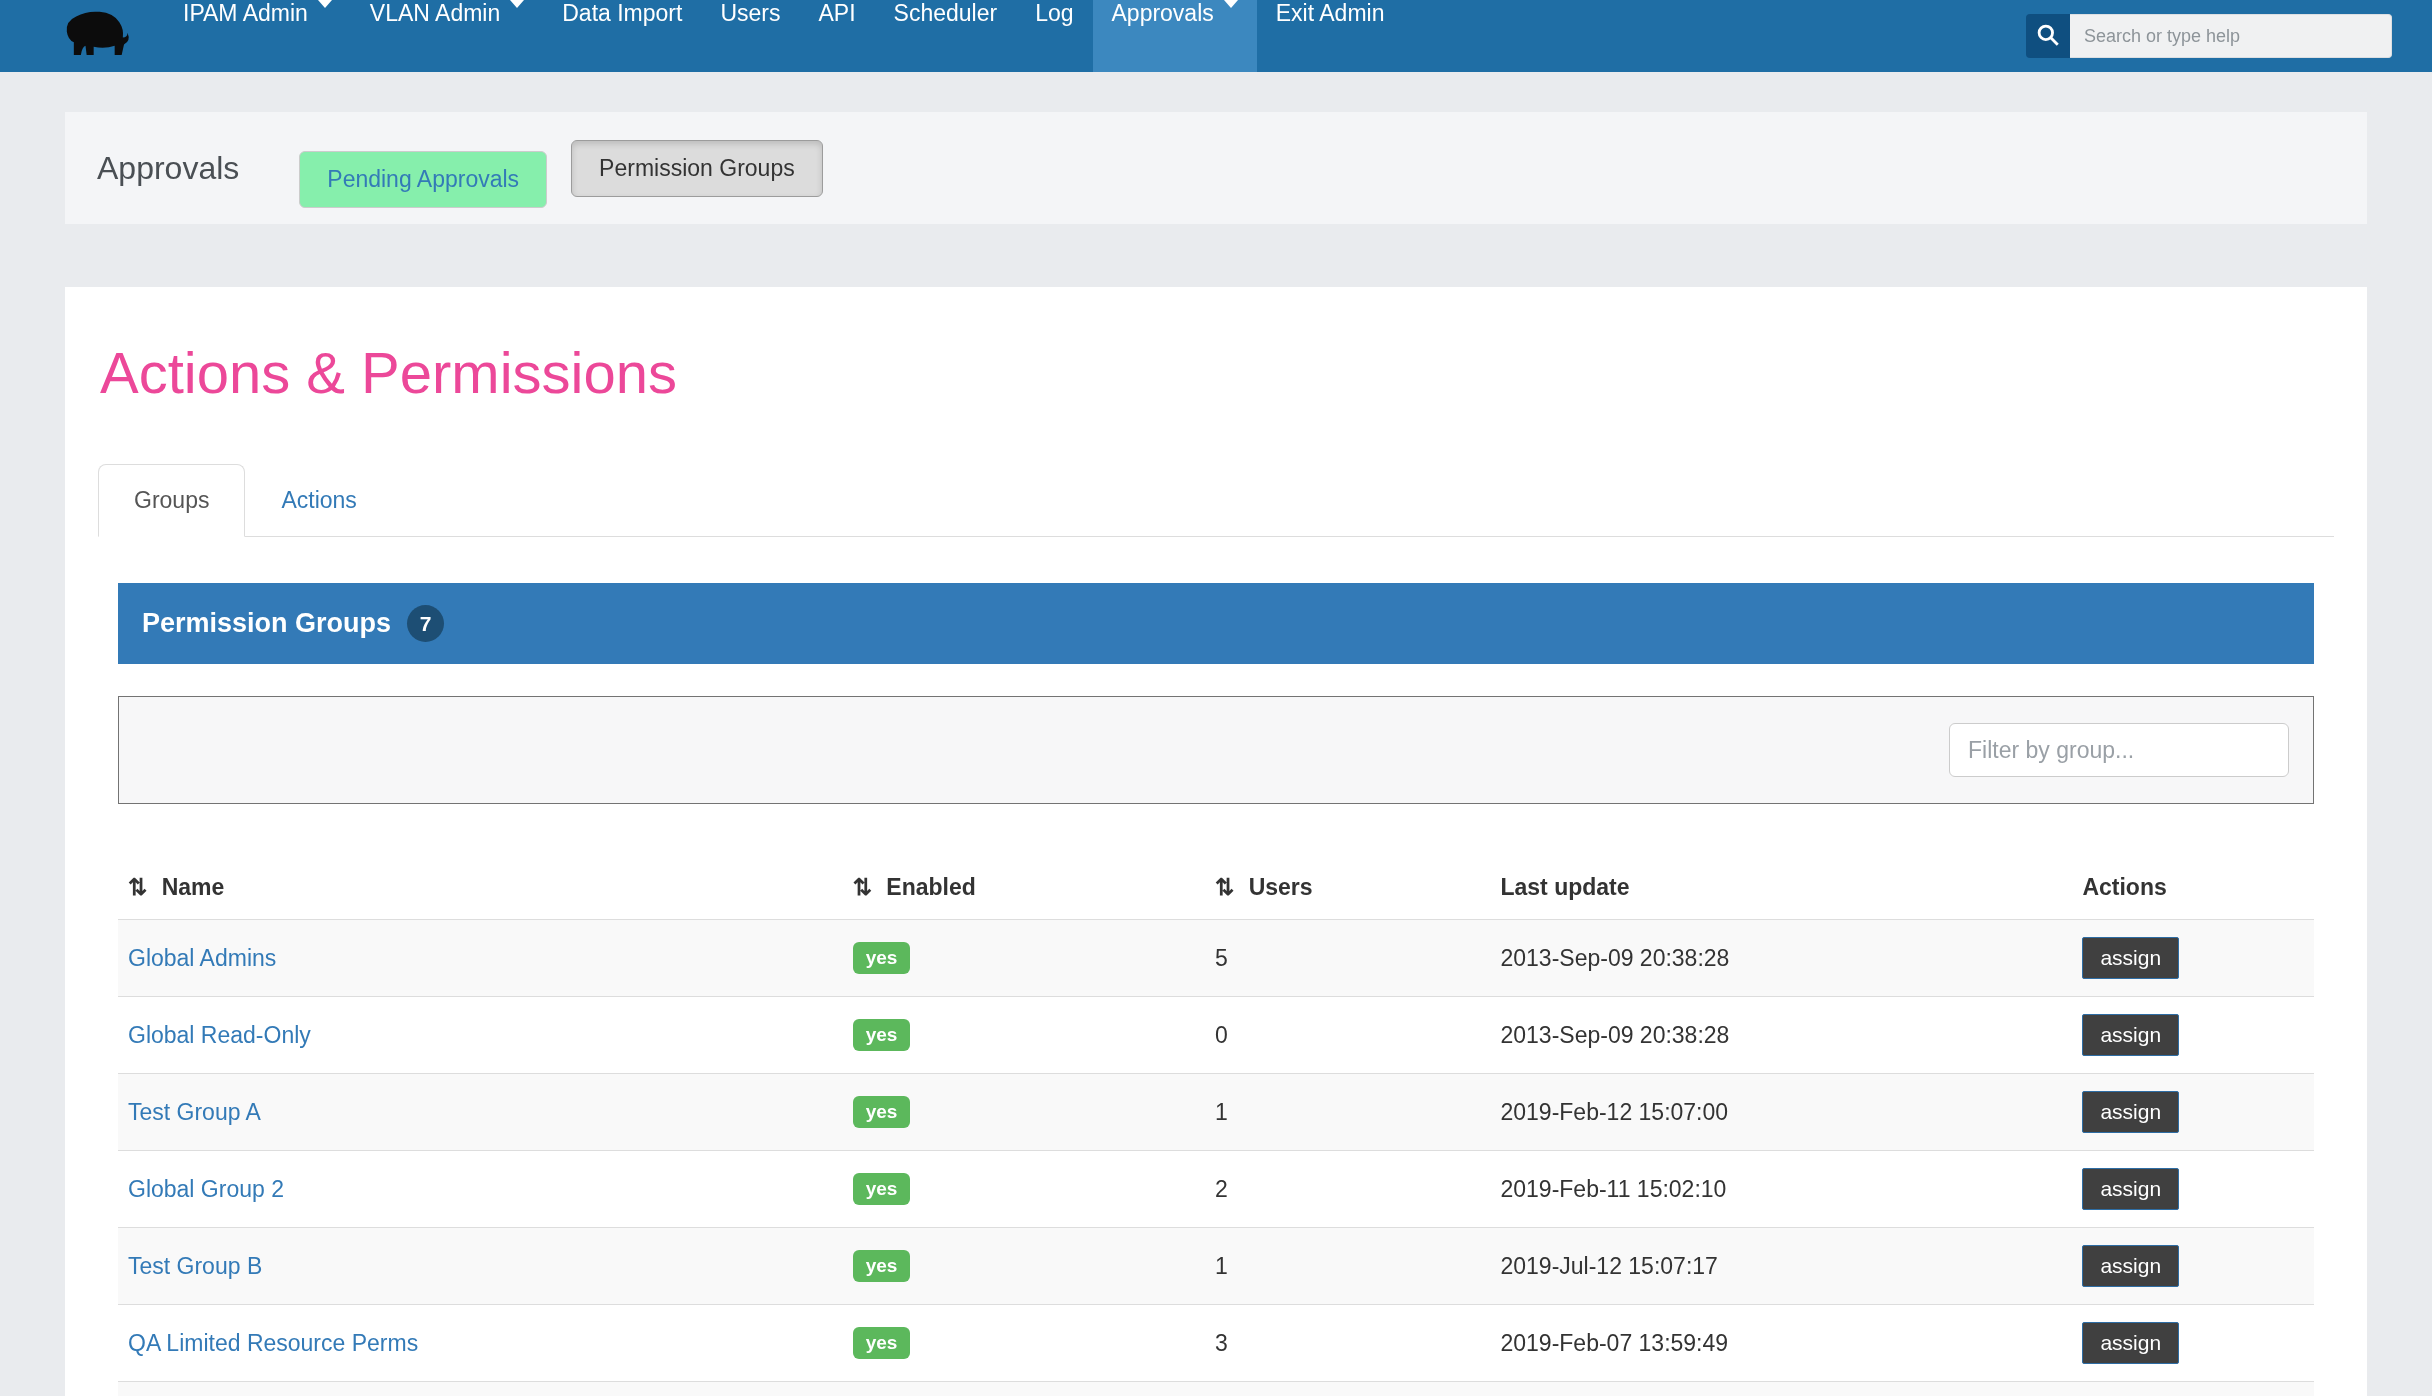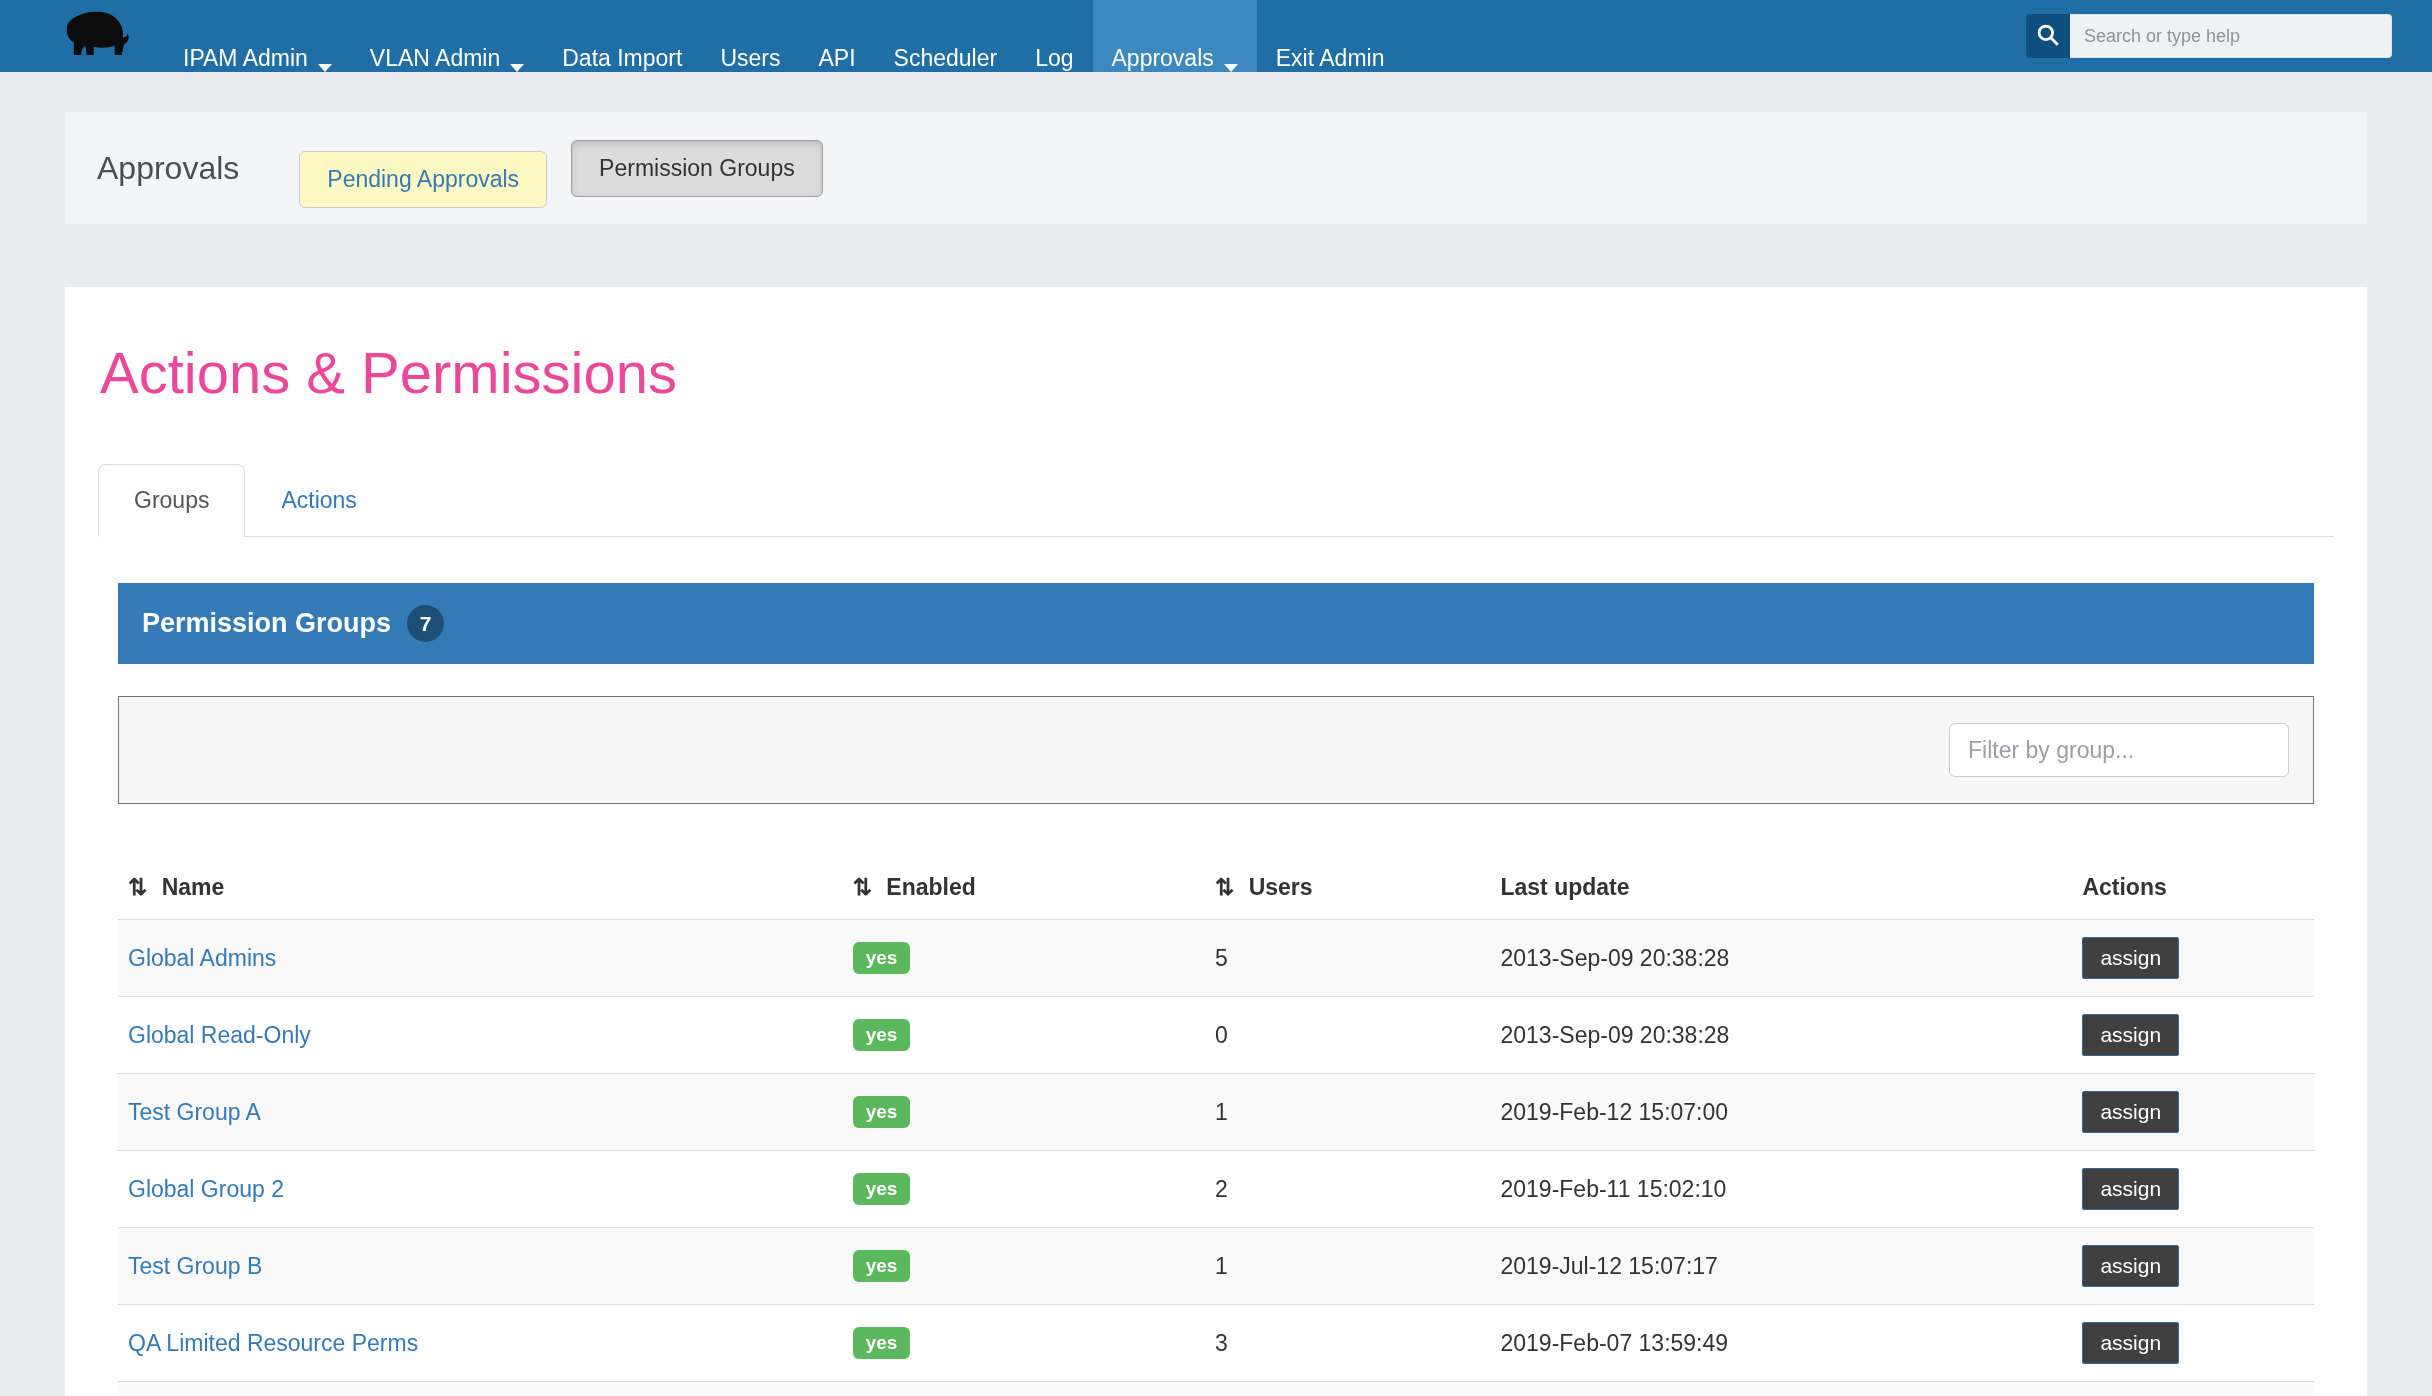--- a/index.html
+++ b/index.html
@@ -20,21 +20,21 @@
   }
   .navbar .logo {
     display: flex;
     align-items: center;
     margin-right: 30px;
     cursor: pointer;
   }
   .nav-items { display: flex; align-items: stretch; }
   .nav-item {
     display: flex;
-    align-items: flex-end;
+    align-items: flex-start;
     padding: 0 19px;
     color: #ffffff;
     font-size: 23px;
     cursor: pointer;
     white-space: nowrap;
   }
   .nav-item.active { background: #3c88bf; }
   .caret {
     display: inline-block;
     width: 0; height: 0;
@@ -86,21 +86,21 @@
   }
   .btn {
     font-family: "Liberation Sans", sans-serif;
     font-size: 23px;
     padding: 14px 27px;
     border-radius: 6px;
     cursor: pointer;
     margin-right: 24px;
   }
   .btn-default {
-    background: #fef9c3;
+    background: #86efac;
     border: 1px solid #cccccc;
     color: #337ab7;
     margin-top: 22px;
   }
   .btn-pressed {
     background: #dcdcdc;
     border: 1px solid #9c9c9c;
     color: #333333;
     box-shadow: inset 0 3px 6px rgba(0,0,0,0.15);
   }

